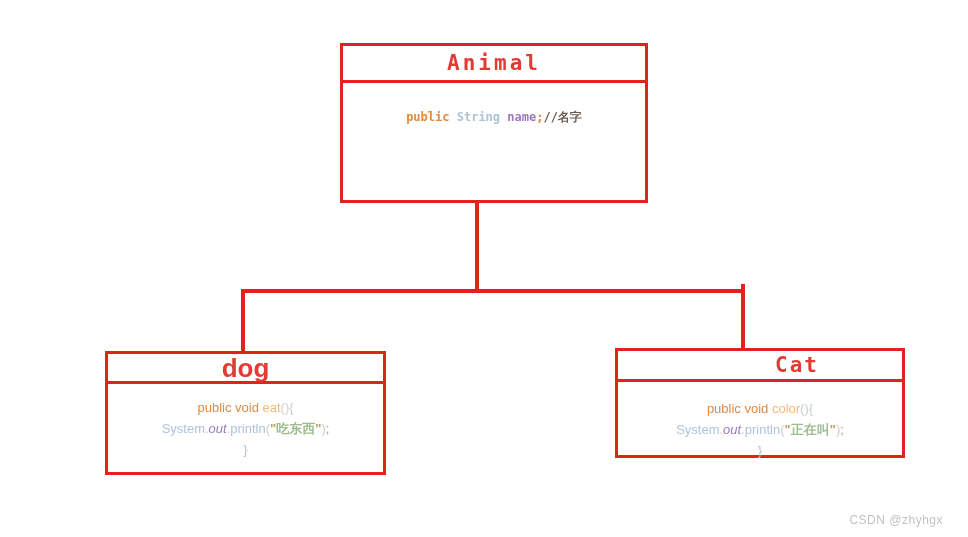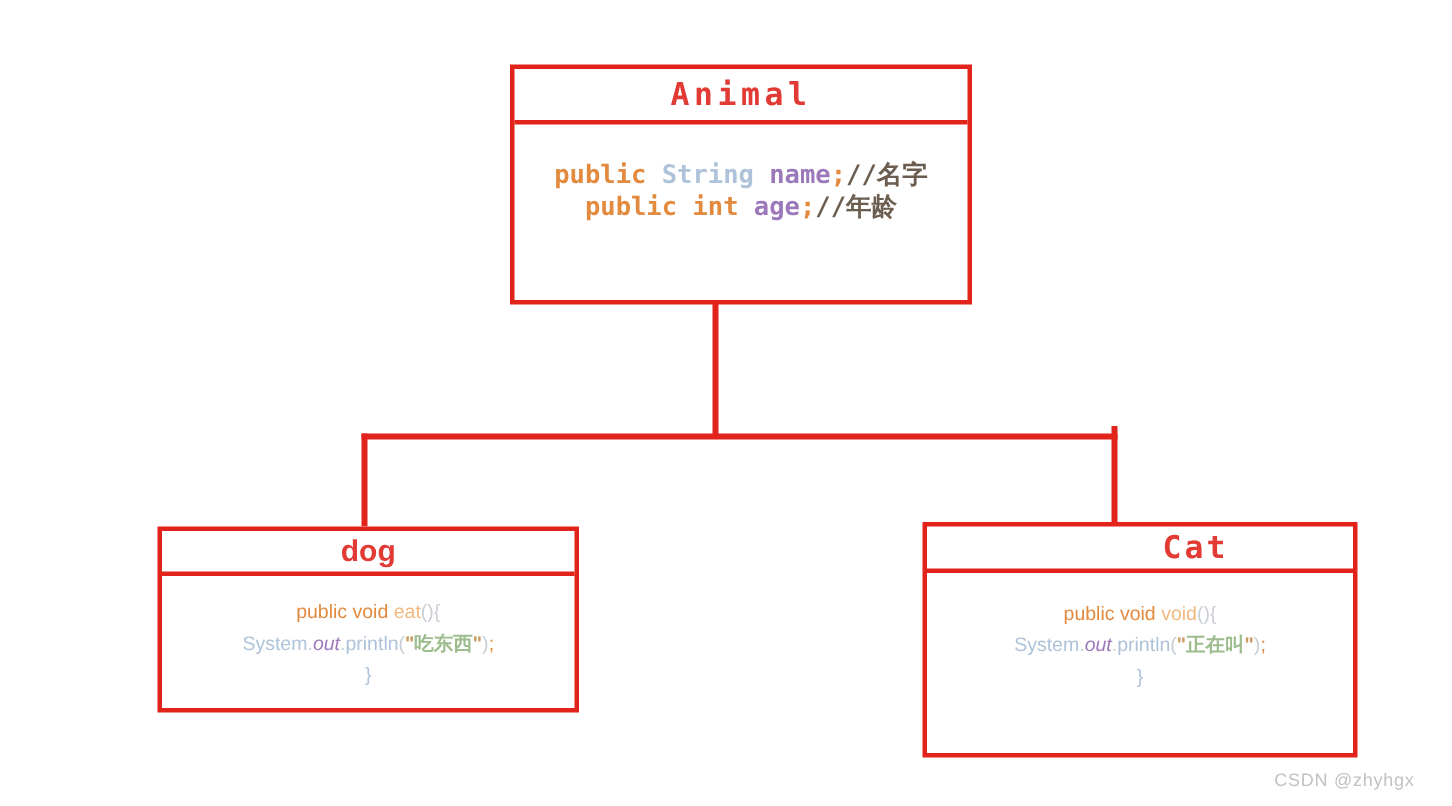--- a/index.html
+++ b/index.html
@@ -35,37 +35,37 @@
   .code-line { white-space:pre; }
 
   
   #animal-box { left:340px; top:43px; width:308px; height:160px; }
   #animal-box .box-header { height:37px; }
   #animal-box .box-title { font-size:21px; letter-spacing:3px; }
   #animal-box .code {
     padding-top:24px;
     font-family:"DejaVu Sans Mono", monospace;
     font-weight:bold;
-    font-size:17px;
+    font-size:12px;
     line-height:21px;
   }
 
   
   #dog-box { left:105px; top:351px; width:281px; height:124px; }
   #dog-box .box-header { height:30px; }
-  #dog-box .box-title { font-size:20px; font-family:"Liberation Sans",sans-serif; }
+  #dog-box .box-title { font-size:26px; font-family:"Liberation Sans",sans-serif; }
   #dog-box .code, #cat-box .code {
     padding-top:13px;
     font-size:13px;
     line-height:21px;
     text-align:center;
   }
 
   
-  #cat-box { left:615px; top:348px; width:290px; height:157px; }
+  #cat-box { left:615px; top:348px; width:290px; height:110px; }
   #cat-box .box-header { height:31px; }
   #cat-box .box-title { font-size:21px; letter-spacing:2px; margin-left:74px; }
   #cat-box .code { padding-top:16px; }
 
   
   .line { position:absolute; background:var(--border_red); }
   #conn-v-top    { left:475px; top:201px; width:4px; height:90px; }
   #conn-h        { left:241px; top:289px; width:504px; height:4px; }
   #conn-v-left   { left:241px; top:289px; width:4px; height:62px; }
   #conn-v-right  { left:741px; top:284px; width:4px; height:65px; }
@@ -93,21 +93,20 @@
 </style>
 </head>
 <body>
 
 <div class="box" id="animal-box">
   <div class="box-header">
     <span class="box-title mono">Animal</span>
   </div>
   <div class="code">
     <div class="code-line"><span class="tok-kw">public </span><span class="tok-type">String </span><span class="tok-ident">name</span><span class="tok-semi">;</span><span class="tok-comment">//名字</span></div>
-    <div class="code-line"><span class="tok-kw">public </span><span class="tok-kw">int </span><span class="tok-ident">age</span><span class="tok-semi">;</span><span class="tok-comment">//年龄</span></div>
   </div>
 </div>
 
 <div class="line" id="conn-v-top"></div>
 <div class="line" id="conn-h"></div>
 <div class="line" id="conn-v-left"></div>
 <div class="line" id="conn-v-right"></div>
 
 <div class="box" id="dog-box">
   <div class="box-header">
@@ -118,19 +117,19 @@
     <div class="code-line"><span class="tok-type">System</span><span class="tok-punct">.</span><span class="tok-out">out</span><span class="tok-punct">.</span><span class="tok-type">println</span><span class="tok-punct">(</span><span class="tok-quote">"</span><span class="tok-str">吃东西</span><span class="tok-quote">"</span><span class="tok-punct">)</span><span class="tok-semi">;</span></div>
     <div class="code-line"><span class="tok-type">}</span></div>
   </div>
 </div>
 
 <div class="box" id="cat-box">
   <div class="box-header">
     <span class="box-title mono">Cat</span>
   </div>
   <div class="code">
-    <div class="code-line"><span class="tok-kw">public void </span><span class="tok-call">void</span><span class="tok-punct">(){</span></div>
+    <div class="code-line"><span class="tok-kw">public void </span><span class="tok-call">color</span><span class="tok-punct">(){</span></div>
     <div class="code-line"><span class="tok-type">System</span><span class="tok-punct">.</span><span class="tok-out">out</span><span class="tok-punct">.</span><span class="tok-type">println</span><span class="tok-punct">(</span><span class="tok-quote">"</span><span class="tok-str">正在叫</span><span class="tok-quote">"</span><span class="tok-punct">)</span><span class="tok-semi">;</span></div>
     <div class="code-line"><span class="tok-type">}</span></div>
   </div>
 </div>
 
 <div id="watermark">CSDN @zhyhgx</div>
 
 </body></html>

